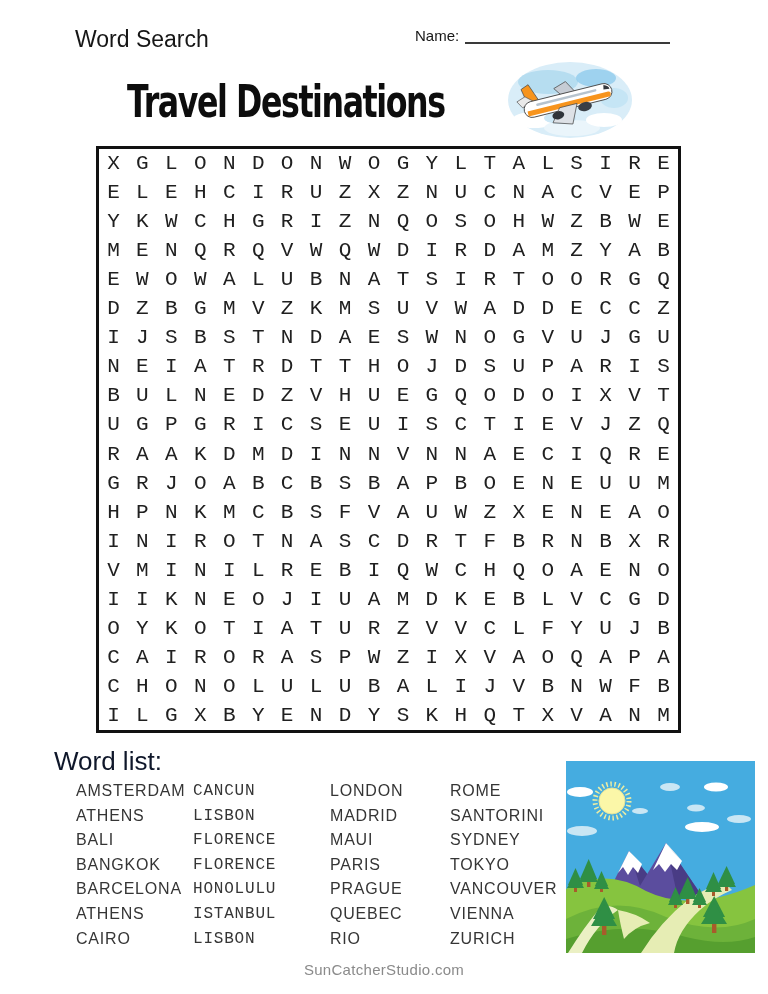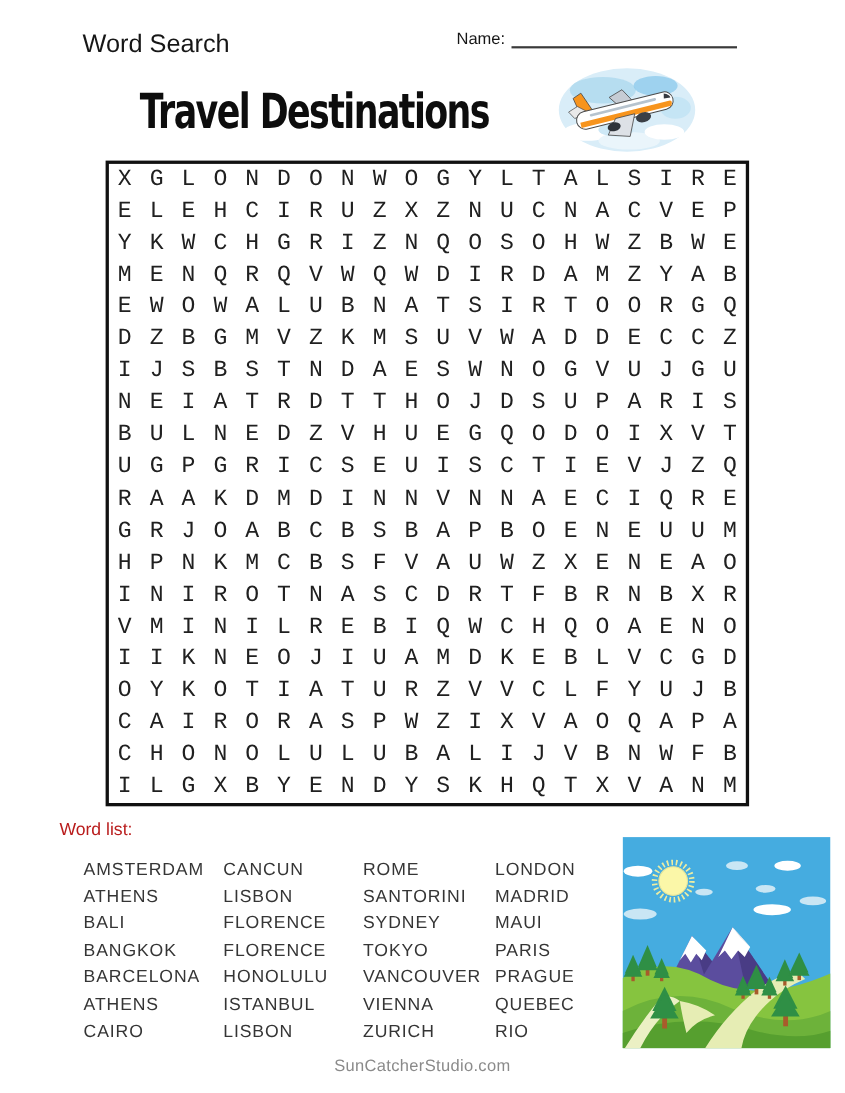--- a/index.html
+++ b/index.html
@@ -41,28 +41,28 @@
     grid-template-rows:repeat(20, 1fr);
     background:#fff;
   }
   .cell {
     display:flex; align-items:center; justify-content:center;
     font-family:"Liberation Mono", monospace;
     font-size:21px; color:#202020; line-height:1;
   }
   .wordlist-label {
     position:absolute; left:54px; top:746px;
-    font-size:16px; color:#b91c1c;
+    font-size:26px; color:#0f172a;
   }
   .words {
     position:absolute; left:72px; top:779px; width:490px; height:170px;
   }
   .word-col { position:absolute; top:0; }
   .word-col:nth-child(1){ left:4px; }
-  .word-col:nth-child(2){ left:131px; }
+  .word-col:nth-child(2){ left:121px;font-family:Liberation Mono, monospace; }
   .word-col:nth-child(3){ left:258px; }
   .word-col:nth-child(4){ left:378px; }
   .word {
     font-size:16px; letter-spacing:0.8px; color:#353535;
     line-height:24.6px; white-space:nowrap;
   }
   .landscape-wrap {
     position:absolute; left:566px; top:761px; width:189px; height:192px;
   }
   .footer {
@@ -523,36 +523,36 @@
     <div class="word-col">
       <div class="word">CANCUN</div>
       <div class="word">LISBON</div>
       <div class="word">FLORENCE</div>
       <div class="word">FLORENCE</div>
       <div class="word">HONOLULU</div>
       <div class="word">ISTANBUL</div>
       <div class="word">LISBON</div>
     </div>
     <div class="word-col">
+      <div class="word">LONDON</div>
+      <div class="word">MADRID</div>
+      <div class="word">MAUI</div>
+      <div class="word">PARIS</div>
+      <div class="word">PRAGUE</div>
+      <div class="word">QUEBEC</div>
+      <div class="word">RIO</div>
+    </div>
+    <div class="word-col">
       <div class="word">ROME</div>
       <div class="word">SANTORINI</div>
       <div class="word">SYDNEY</div>
       <div class="word">TOKYO</div>
       <div class="word">VANCOUVER</div>
       <div class="word">VIENNA</div>
       <div class="word">ZURICH</div>
-    </div>
-    <div class="word-col">
-      <div class="word">LONDON</div>
-      <div class="word">MADRID</div>
-      <div class="word">MAUI</div>
-      <div class="word">PARIS</div>
-      <div class="word">PRAGUE</div>
-      <div class="word">QUEBEC</div>
-      <div class="word">RIO</div>
     </div>
   </div>
 
 <div class="landscape-wrap">
   <svg width="189" height="192" viewBox="0 0 189 192" preserveAspectRatio="none">
     <rect x="0" y="0" width="189" height="192" style="fill:var(--sky,#45ACE0)"></rect>
     <g>
       <circle cx="46" cy="40" r="17" fill="none" style="stroke:var(--sun-ray,#EDEDA2)" stroke-width="5" stroke-dasharray="1.5 2.6"></circle>
       <circle cx="46" cy="40" r="13" style="fill:var(--sun,#FBF7A8)" stroke="#E3E49A" stroke-width="1"></circle>
     </g>

